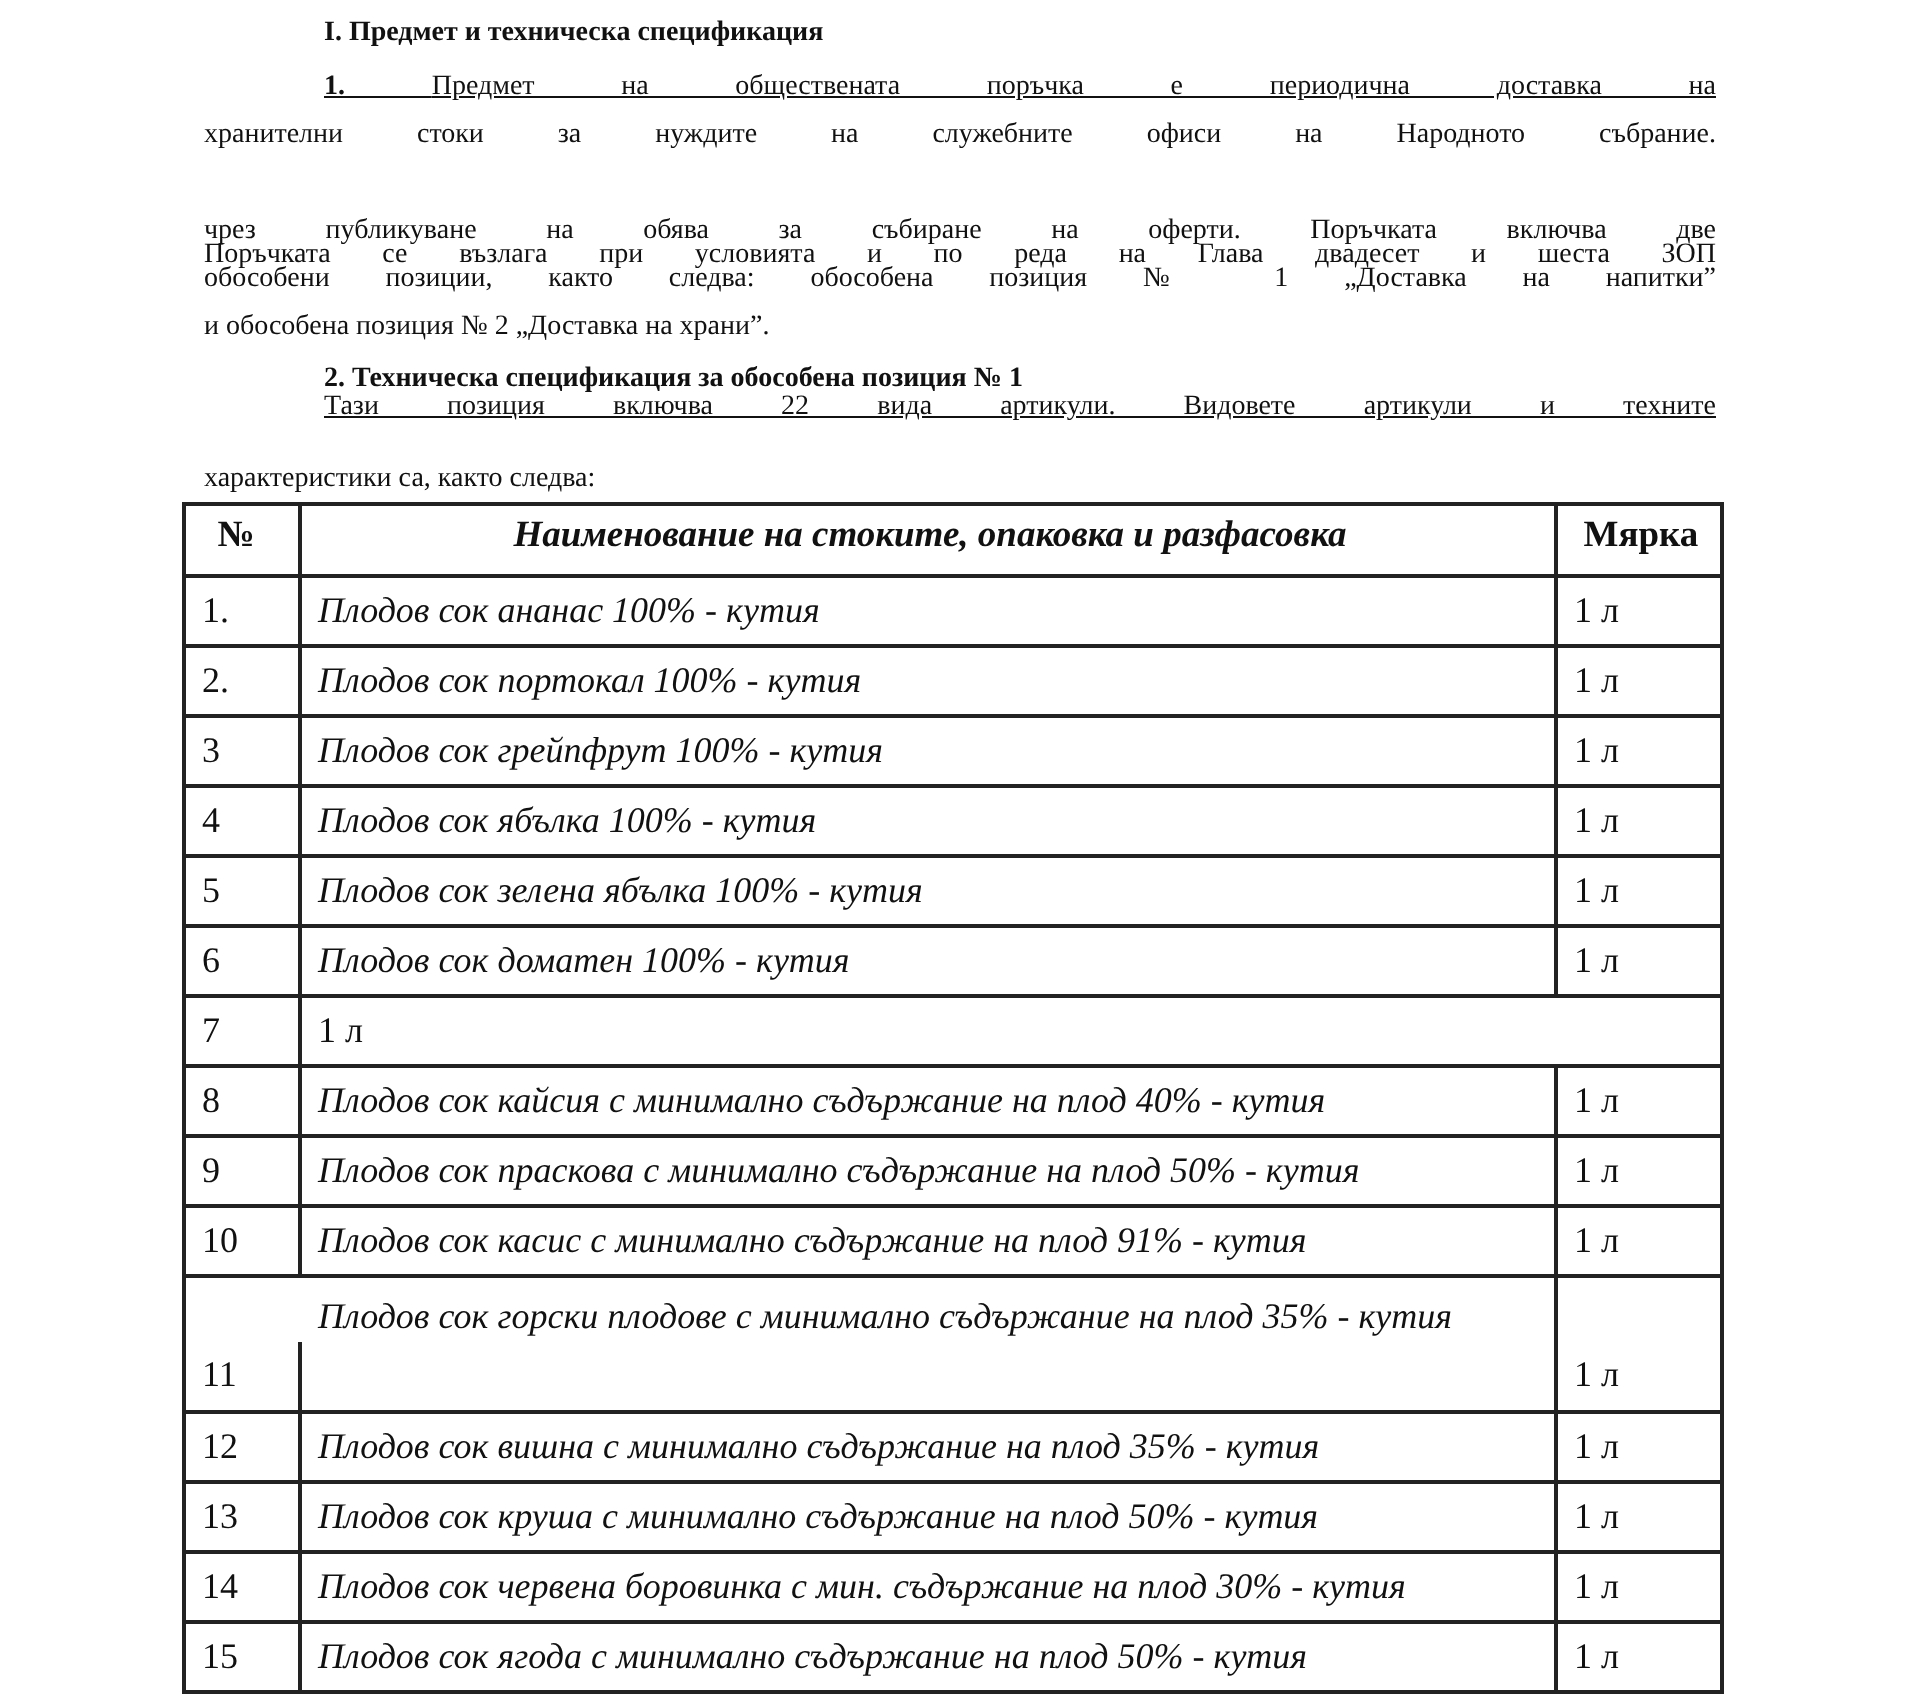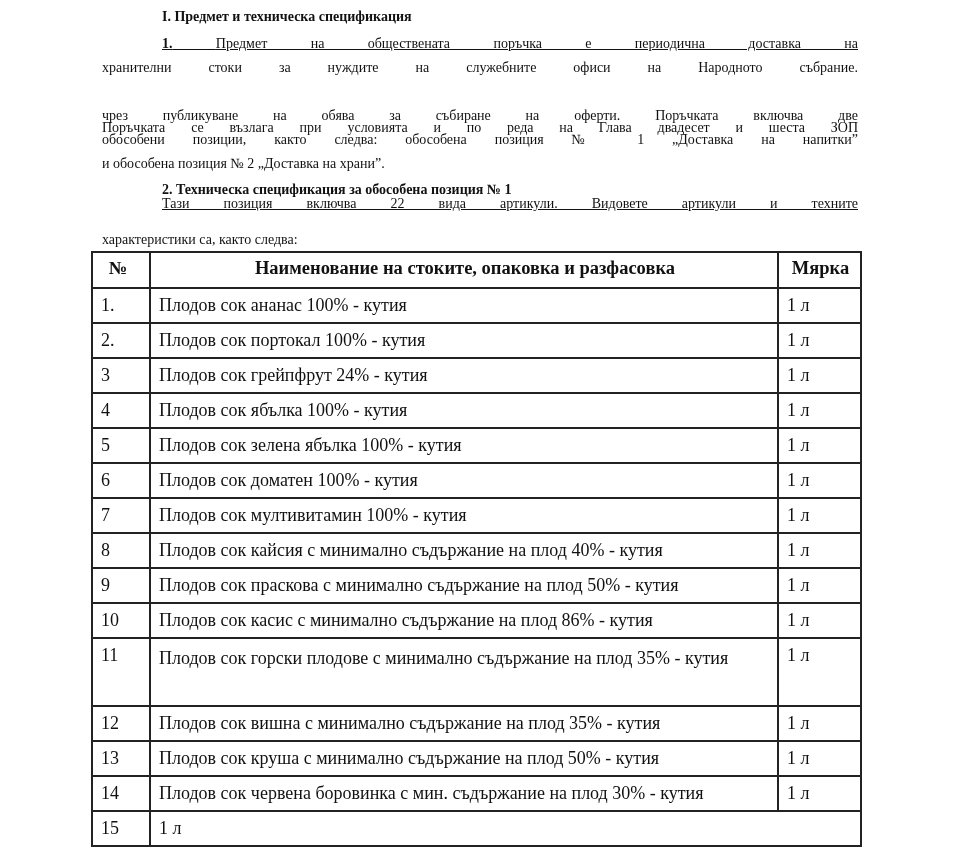--- a/index.html
+++ b/index.html
@@ -53,35 +53,35 @@
     }
     .cell {
       box-sizing: border-box;
       font-size: 18px;
       line-height: 22px;
       padding: 5px 6px 0 6px;
       white-space: nowrap;
       overflow: visible;
     }
     .c-no { width: 58px; border-right: 2px solid #222; padding-left: 8px; }
-    .c-name { width: 628px; border-right: 2px solid #222; padding-left: 8px; }
+    .c-name { width: 628px; border-right: 2px solid #222; padding-left: 8px; font-style: italic; }
     .c-unit { width: 77px; padding-left: 8px; }
     .row.header .cell {
       font-weight: bold;
       text-align: center;
       font-size: 18.5px;
       padding-top: 4px;
     }
     .row.header .c-no { padding-left: 0; }
     .row.header .c-unit { padding-left: 12px; }
     .row.normal { height: 35px; }
     .row.header { height: 36px; }
     .row.tall { height: 68px; }
     .row.tall .c-name { white-space: normal; line-height: 34px; padding-top: 2px; text-align: justify; }
-    .row.tall .c-no, .row.tall .c-unit { padding-top: 5px; }
+    .row.tall .c-no, .row.tall .c-unit { padding-top: 5px; margin-top: 32px; }
   </style>
 </head>
 <body>
 
 <div class="page">
 
   <div class="line bold" style="left:162px; top:5px;">I. Предмет и техническа спецификация</div>
 
   <div class="line indent just" style="top:32px;"><span class="bold">1.</span> <span>Предмет на обществената поръчка е периодична доставка на</span></div>
   <div class="line just" style="top:56px;">хранителни стоки за нуждите на служебните офиси на Народното събрание.</div>
@@ -107,56 +107,55 @@
           <div class="cell c-name">Плодов сок ананас 100% - кутия</div>
           <div class="cell c-unit">1 л</div>
         </div>
         <div class="row normal">
           <div class="cell c-no">2.</div>
           <div class="cell c-name">Плодов сок портокал 100% - кутия</div>
           <div class="cell c-unit">1 л</div>
         </div>
         <div class="row normal">
           <div class="cell c-no">3</div>
-          <div class="cell c-name">Плодов сок грейпфрут 24% - кутия</div>
+          <div class="cell c-name">Плодов сок грейпфрут 100% - кутия</div>
           <div class="cell c-unit">1 л</div>
         </div>
         <div class="row normal">
           <div class="cell c-no">4</div>
           <div class="cell c-name">Плодов сок ябълка 100% - кутия</div>
           <div class="cell c-unit">1 л</div>
         </div>
         <div class="row normal">
           <div class="cell c-no">5</div>
           <div class="cell c-name">Плодов сок зелена ябълка 100% - кутия</div>
           <div class="cell c-unit">1 л</div>
         </div>
         <div class="row normal">
           <div class="cell c-no">6</div>
           <div class="cell c-name">Плодов сок доматен 100% - кутия</div>
           <div class="cell c-unit">1 л</div>
         </div>
         <div class="row normal">
           <div class="cell c-no">7</div>
-          <div class="cell c-name">Плодов сок мултивитамин 100% - кутия</div>
           <div class="cell c-unit">1 л</div>
         </div>
         <div class="row normal">
           <div class="cell c-no">8</div>
           <div class="cell c-name">Плодов сок кайсия с минимално съдържание на плод 40% - кутия</div>
           <div class="cell c-unit">1 л</div>
         </div>
         <div class="row normal">
           <div class="cell c-no">9</div>
           <div class="cell c-name">Плодов сок праскова с минимално съдържание на плод 50% - кутия</div>
           <div class="cell c-unit">1 л</div>
         </div>
         <div class="row normal">
           <div class="cell c-no">10</div>
-          <div class="cell c-name">Плодов сок касис с минимално съдържание на плод 86% - кутия</div>
+          <div class="cell c-name">Плодов сок касис с минимално съдържание на плод 91% - кутия</div>
           <div class="cell c-unit">1 л</div>
         </div>
         <div class="row tall">
           <div class="cell c-no">11</div>
           <div class="cell c-name">Плодов сок горски плодове с минимално съдържание на плод 35% - кутия</div>
           <div class="cell c-unit">1 л</div>
         </div>
         <div class="row normal">
           <div class="cell c-no">12</div>
           <div class="cell c-name">Плодов сок вишна с минимално съдържание на плод 35% - кутия</div>
@@ -167,18 +166,19 @@
           <div class="cell c-name">Плодов сок круша с минимално съдържание на плод 50% - кутия</div>
           <div class="cell c-unit">1 л</div>
         </div>
         <div class="row normal">
           <div class="cell c-no">14</div>
           <div class="cell c-name">Плодов сок червена боровинка с мин. съдържание на плод 30% - кутия</div>
           <div class="cell c-unit">1 л</div>
         </div>
         <div class="row normal">
           <div class="cell c-no">15</div>
+          <div class="cell c-name">Плодов сок ягода с минимално съдържание на плод 50% - кутия</div>
           <div class="cell c-unit">1 л</div>
         </div>
       </div>
   </div>
 
 </div>
 
 </body></html>

